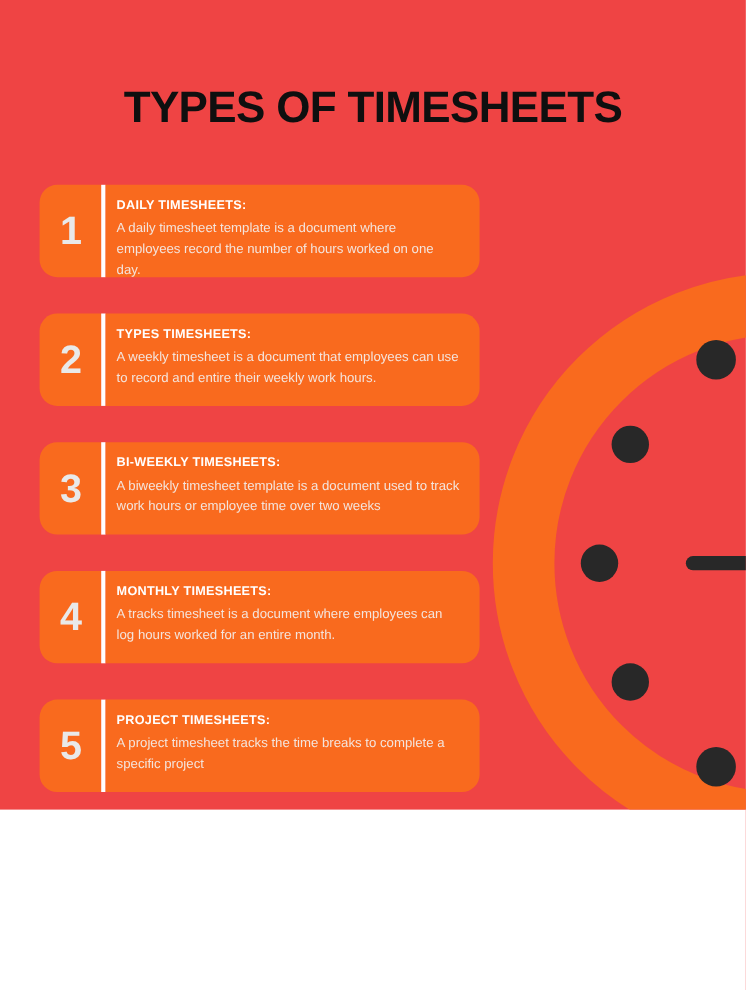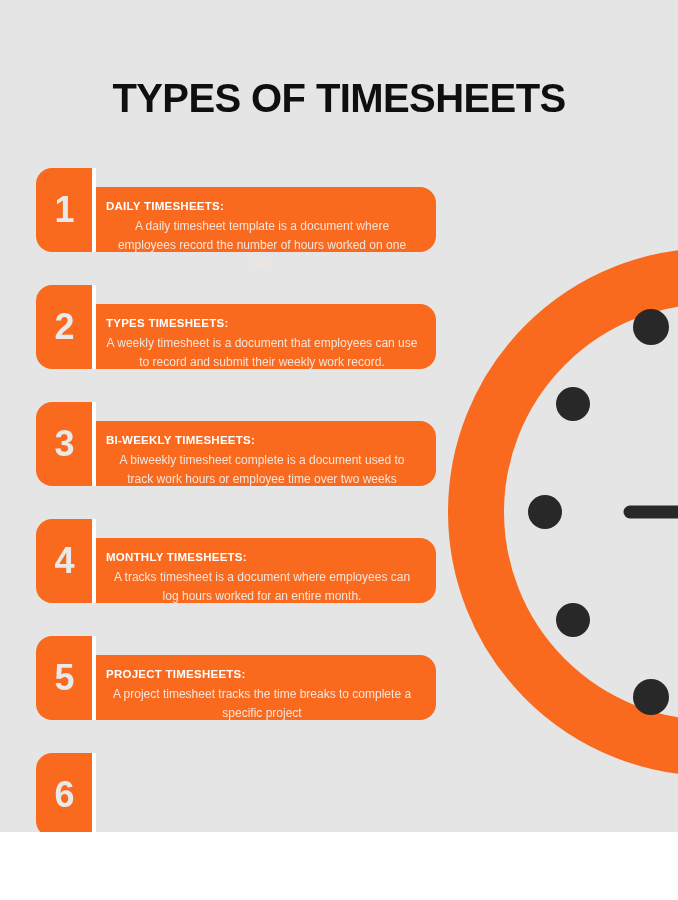--- a/index.html
+++ b/index.html
@@ -10,22 +10,22 @@
   body {
     width: 678px;
     height: 900px;
     background: #ffffff;
     font-family: "Liberation Sans", sans-serif;
     overflow: hidden;
   }
   .poster {
     position: relative;
     width: 678px;
-    height: 832px;
-    background: #e5e5e5;
+    height: 736px;
+    background: #ef4444;
     overflow: hidden;
   }
 
   
   .clock-layer {
     position: absolute;
     left: 0;
     top: 0;
     width: 678px;
     height: 900px;
@@ -86,36 +86,34 @@
     flex: 0 0 4px;
     width: 4px;
     background: #ffffff;
   }
   .card-body {
     flex: 1 1 auto;
     background: #f96a1e;
     border-radius: 0 16px 16px 0;
     padding: 13px 18px 0 10px;
     box-sizing: border-box;
-    margin-top: 19px;
   }
   .card-heading {
     font-size: 11.5px;
     line-height: 13px;
     font-weight: 700;
     color: #ffffff;
     letter-spacing: 0.25px;
     margin-bottom: 4px;
   }
   .card-text {
     font-size: 12px;
     line-height: 19px;
     color: #f4e4dc;
     font-weight: 400;
-    text-align: center;
   }
 </style>
 </head>
 <body>
 
 <div class="poster">
 
   <svg class="clock-layer" width="678" height="900" viewBox="0 0 678 900" xmlns="http://www.w3.org/2000/svg">
     <circle cx="712" cy="512" r="236" fill="none" stroke="#F96A1E" stroke-width="56"></circle>
     <circle cx="651" cy="327" r="18" fill="#282828"></circle>
@@ -141,32 +139,32 @@
       </div>
     </div>
 
     <div class="card">
       <div class="card-number-block">
         <span class="card-number">2</span>
       </div>
       <div class="card-divider"></div>
       <div class="card-body">
         <div class="card-heading">TYPES TIMESHEETS:</div>
-        <div class="card-text">A weekly timesheet is a document that employees can use to record and submit their weekly work record.</div>
+        <div class="card-text">A weekly timesheet is a document that employees can use to record and entire their weekly work hours.</div>
       </div>
     </div>
 
     <div class="card">
       <div class="card-number-block">
         <span class="card-number">3</span>
       </div>
       <div class="card-divider"></div>
       <div class="card-body">
         <div class="card-heading">BI-WEEKLY TIMESHEETS:</div>
-        <div class="card-text">A biweekly timesheet complete is a document used to track work hours or employee time over two weeks</div>
+        <div class="card-text">A biweekly timesheet template is a document used to track work hours or employee time over two weeks</div>
       </div>
     </div>
 
     <div class="card">
       <div class="card-number-block">
         <span class="card-number">4</span>
       </div>
       <div class="card-divider"></div>
       <div class="card-body">
         <div class="card-heading">MONTHLY TIMESHEETS:</div>

